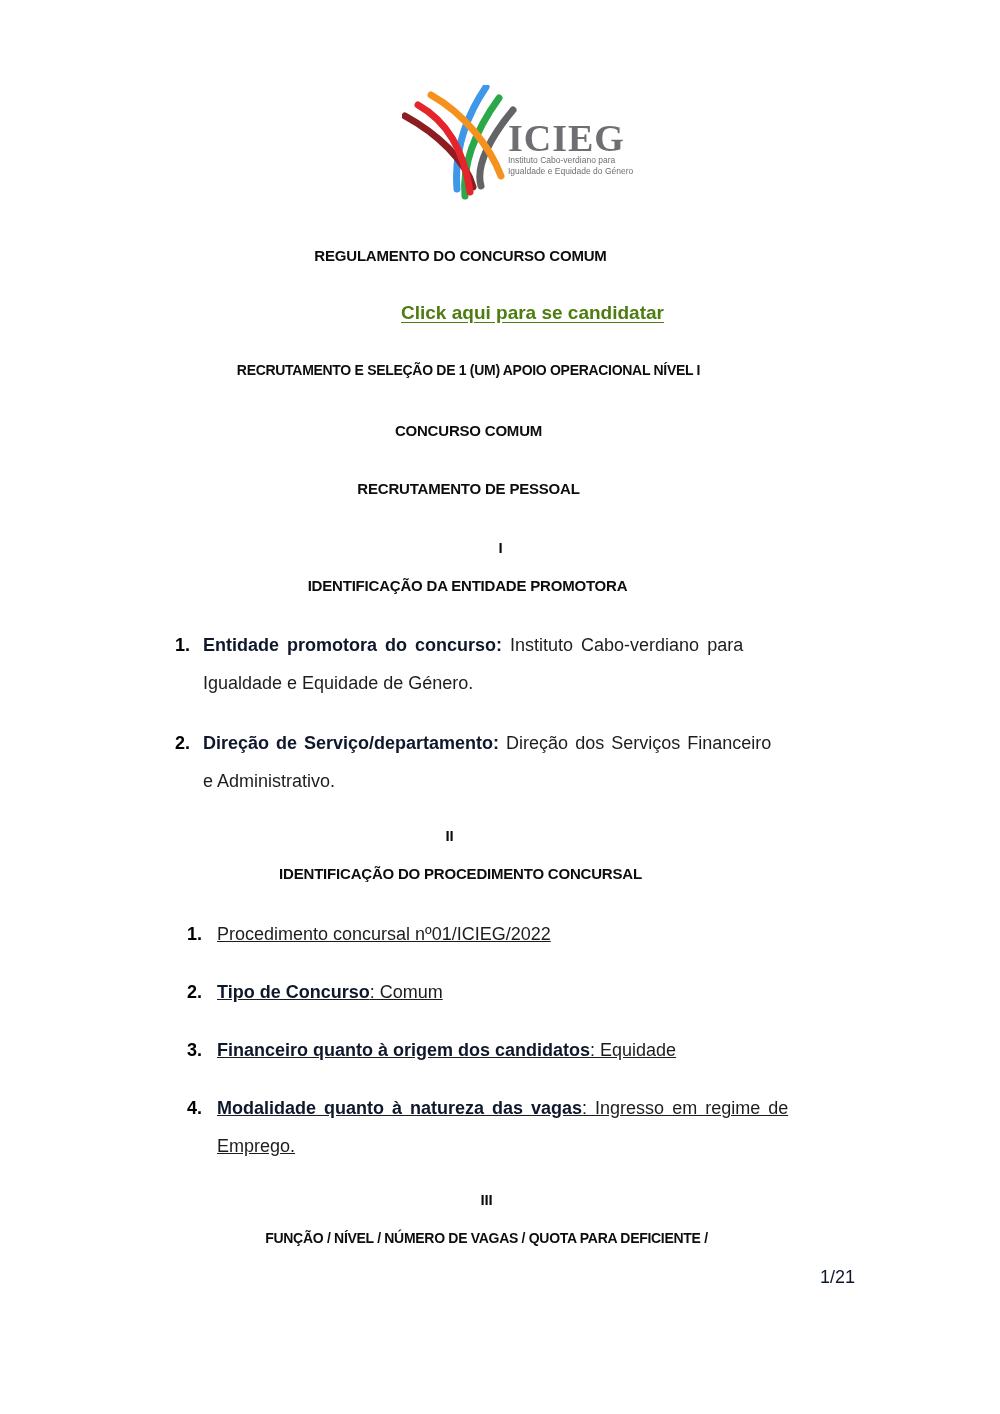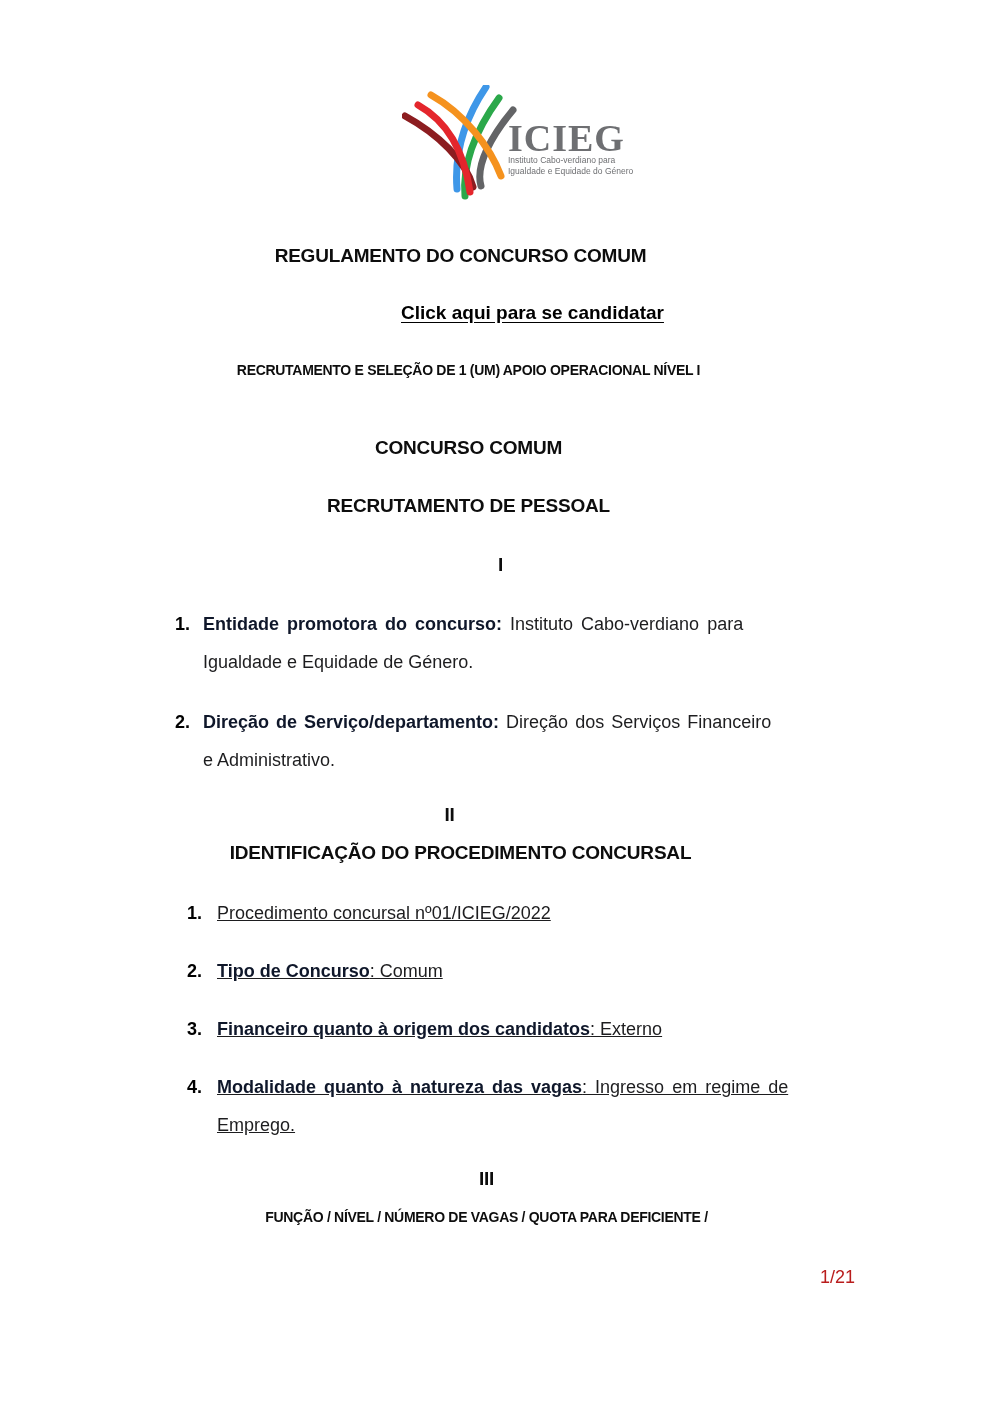--- a/index.html
+++ b/index.html
@@ -2,37 +2,37 @@
 <html><head>
 <meta charset="utf-8">
 <style>
   html,body{margin:0;padding:0;background:#ffffff;}
   body{width:1000px;height:1414px;font-family:"Liberation Sans",sans-serif;position:relative;overflow:hidden;}
   .page{position:relative;width:1000px;height:1414px;background:#fff;}
   .content{margin-left:167px;width:623px;}
   .logo-wrap{padding-top:85px;margin-left:235px;width:232px;height:115px;}
   .logo-word{font-family:"Liberation Serif",serif;font-weight:700;letter-spacing:1px;}
   .logo-tag{font-family:"Liberation Sans",sans-serif;}
-  .h{font-weight:700;font-size:19px;line-height:38px;color:#0d0d0d;text-align:center;
+  .h{font-weight:700;font-size:15px;line-height:38px;color:#0d0d0d;text-align:center;
      position:relative;letter-spacing:-0.2px;white-space:nowrap;}
   .h-long{font-size:14px;letter-spacing:-0.3px;}
   .link-row{text-align:center;line-height:38px;position:relative;}
-  .apply-link{color:#000000;font-weight:700;font-size:19px;text-decoration:underline;
+  .apply-link{color:#4d7c0f;font-weight:700;font-size:19px;text-decoration:underline;
      text-underline-offset:3px;cursor:pointer;}
   .item{position:relative;font-size:18px;line-height:38px;color:#1d1d1f;text-align:left;}
   .item .num{position:absolute;font-weight:700;color:#000;}
   .sec1 .num{left:8px;}
   .sec1 .txt{margin-left:36px;}
   .sec2 .num{left:20px;}
   .sec2 .txt{margin-left:50px;text-decoration:underline;}
   .b{font-weight:700;color:#0f172a;}
   .l1{white-space:nowrap;}
   .ws2{word-spacing:2px;}
   .ws3{word-spacing:3px;}
-  .footer{position:absolute;top:1266px;left:820px;font-size:18px;line-height:1.3;color:#b91c1c;}
+  .footer{position:absolute;top:1266px;left:820px;font-size:18px;line-height:1.3;color:#0f172a;}
 </style>
 </head>
 <body>
 
 <div class="page">
   <div class="content">
 
     <div class="logo-wrap">
       <svg viewBox="0 0 232 115" width="232" height="115">
         <g fill="none" stroke-width="7" stroke-linecap="round">
@@ -50,25 +50,26 @@
     </div>
 
     <div class="h" style="margin-top:37px;left:-18px;">REGULAMENTO DO CONCURSO COMUM</div>
 
     <div class="link-row" style="margin-top:19px;left:54px;">
       <a class="apply-link" href="#">Click aqui para se candidatar</a>
     </div>
 
     <div class="h h-long" style="margin-top:18px;left:-10px;">RECRUTAMENTO E SELEÇÃO DE 1 (UM) APOIO OPERACIONAL NÍVEL I</div>
 
-    <div class="h" style="margin-top:40px;left:-10px;">CONCURSO COMUM</div>
+    <div class="h" style="margin-top:23px;left:-10px;">CONCURSO COMUM</div>
 
     <div class="h" style="margin-top:20px;left:-10px;">RECRUTAMENTO DE PESSOAL</div>
 
     <div class="h" style="margin-top:21px;left:22px;">I</div>
+    <div class="h" style="left:-11px;">IDENTIFICAÇÃO DA ENTIDADE PROMOTORA</div>
 
     <div class="item sec1" style="margin-top:21px;">
       <span class="num">1.</span>
       <div class="txt">
         <span class="l1 ws3"><span class="b">Entidade promotora do concurso:</span><span> Instituto Cabo-verdiano para</span></span><br>
         <span>Igualdade e Equidade de Género.</span>
       </div>
     </div>
 
     <div class="item sec1" style="margin-top:22px;">
@@ -92,21 +93,21 @@
     <div class="item sec2" style="margin-top:20px;">
       <span class="num">2.</span>
       <div class="txt">
         <span class="l1"><span class="b">Tipo de Concurso</span><span>: Comum</span></span>
       </div>
     </div>
 
     <div class="item sec2" style="margin-top:20px;">
       <span class="num">3.</span>
       <div class="txt">
-        <span class="l1"><span class="b">Financeiro quanto à origem dos candidatos</span><span>: Externo</span></span>
+        <span class="l1"><span class="b">Financeiro quanto à origem dos candidatos</span><span>: Equidade</span></span>
       </div>
     </div>
 
     <div class="item sec2" style="margin-top:20px;">
       <span class="num">4.</span>
       <div class="txt">
         <span class="l1 ws3"><span class="b">Modalidade quanto à natureza das vagas</span><span>: Ingresso em regime de</span></span><br>
         <span>Emprego.</span>
       </div>
     </div>

